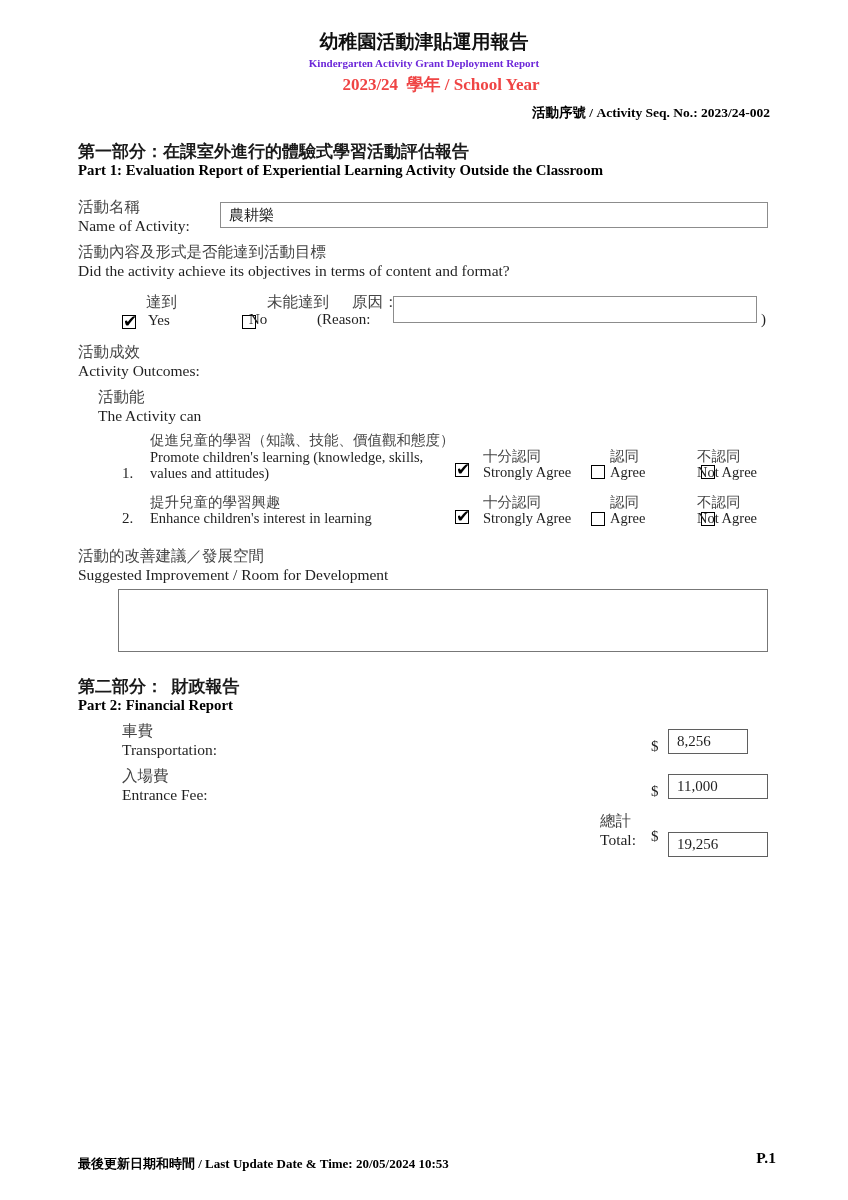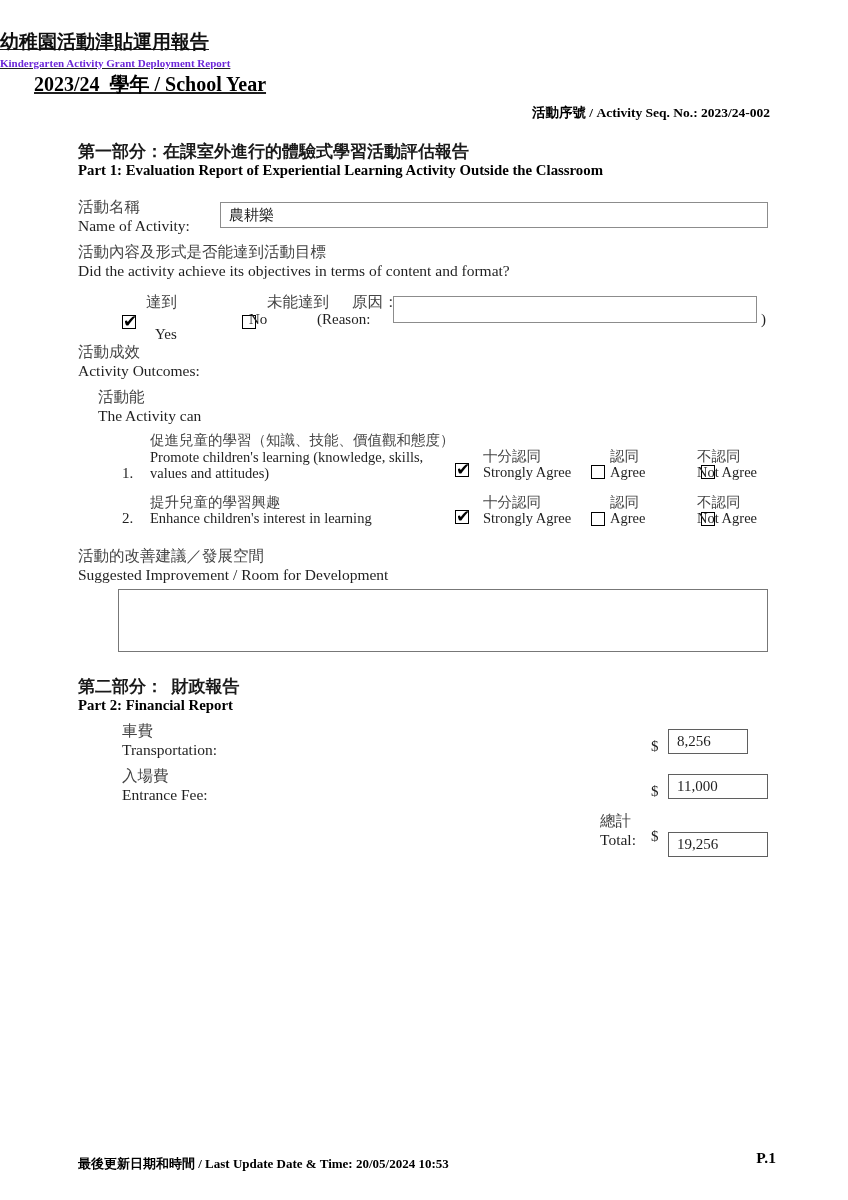--- a/index.html
+++ b/index.html
@@ -10,24 +10,24 @@
     background:#ffffff;
     font-family:"Liberation Serif","DejaVu Serif",serif;
     color:#1f1f1f;
     overflow:hidden;
   }
   .abs{position:absolute;}
   .zh{color:#454545;}
   .pre{white-space:pre;}
 
   
-  .title-block{top:30px;left:0;width:848px;text-align:left;text-decoration:underline;}
+  .title-block{top:30px;left:0;width:848px;text-align:center;}
   .title-zh{font-size:19px;font-weight:bold;color:#101010;line-height:23px;}
   .title-en{font-size:11px;font-weight:bold;color:#6d28d9;line-height:21px;}
-  .title-yr{font-size:20px;font-weight:bold;color:#000000;line-height:21px;padding-left:34px;}
+  .title-yr{font-size:17px;font-weight:bold;color:#ef4444;line-height:21px;padding-left:34px;}
   .seq-line{top:104px;right:78px;font-size:13.5px;font-weight:bold;color:#000;}
 
   
   .h-zh{font-size:17px;font-weight:bold;color:#1a1a1a;line-height:21px;}
   .h-en{font-size:14.8px;font-weight:bold;color:#000;line-height:17px;}
 
   .lbl-zh{font-size:15.5px;line-height:20px;}
   .lbl-en{font-size:15.5px;line-height:18px;}
 
   
@@ -75,21 +75,21 @@
     <div class="lbl-zh zh">活動內容及形式是否能達到活動目標</div>
     <div class="lbl-en">Did the activity achieve its objectives in terms of content and format?</div>
   </div>
 
   <div class="abs" style="left:122px;top:292px;width:680px;height:42px;">
     <span class="abs lbl-zh zh" style="left:24px;top:0;">達到</span>
     <span class="abs lbl-zh zh" style="left:145px;top:0;">未能達到</span>
     <span class="abs lbl-zh zh" style="left:230px;top:0;">原因：</span>
 
     <span class="abs cb" style="left:0px;top:20px;"><span class="checkmark">✔</span></span>
-    <span class="abs small" style="left:26px;top:34px;margin-left:7px;">Yes</span>
+    <span class="abs small" style="left:26px;top:20px;">Yes</span>
 
     <span class="abs cb" style="left:102px;top:20px;"></span>
     <span class="abs small" style="left:127px;top:19px;">No</span>
 
     <span class="abs small" style="left:195px;top:19px;">(Reason:</span>
     <span class="abs input-box" style="left:271px;top:4px;width:364px;height:27px;font-size:15px;line-height:25px;padding-left:6px;"></span>
     <span class="abs small" style="left:639px;top:19px;">)</span>
   </div>
 
   <div class="abs" style="left:78px;top:342px;">

